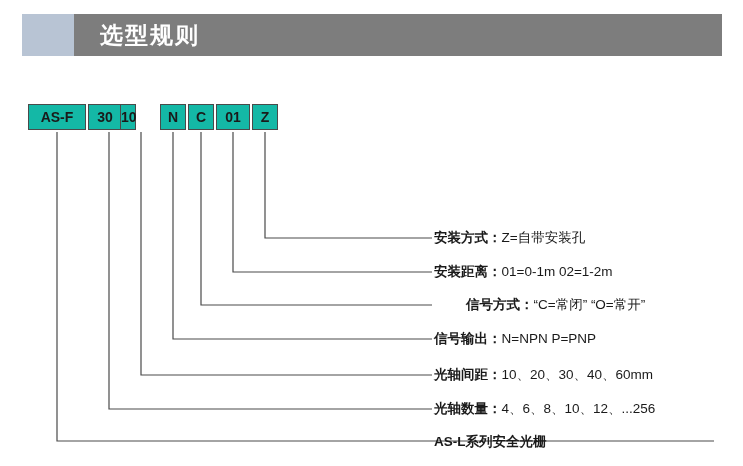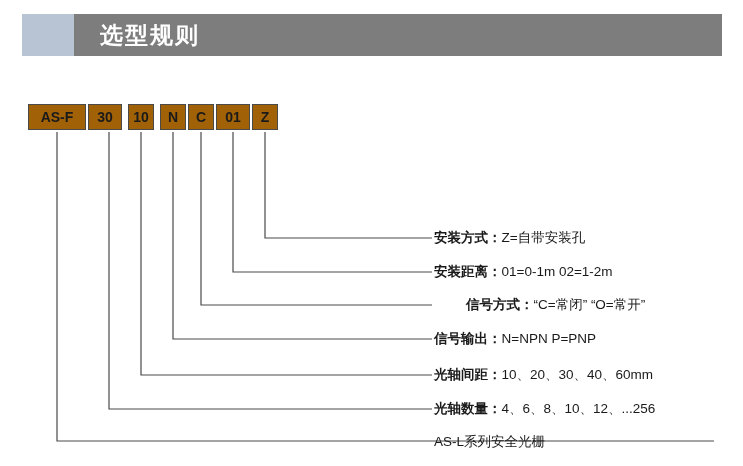--- a/index.html
+++ b/index.html
@@ -63,21 +63,21 @@
     position: absolute;
     top: 0;
     height: 26px;
     border: 1px solid #4a4a4a;
     box-sizing: border-box;
     text-align: center;
     line-height: 24px;
     font-size: 14px;
     font-weight: bold;
     color: #1a1a1a;
-    background: #a16207;
+    background: #14b8a6;
   }
 
   
   .lines {
     position: absolute;
     left: 0;
     top: 0;
     width: 743px;
     height: 466px;
     pointer-events: none;
@@ -93,38 +93,38 @@
   }
   .desc .k {
     font-weight: bold;
   }
   .desc .v {
     font-weight: normal;
   }
   .bottom-label {
     position: absolute;
     font-size: 13.5px;
-    font-weight: normal;
+    font-weight: bold;
     color: #1a1a1a;
     white-space: nowrap;
   }
 </style>
 </head>
 <body>
 
 <div class="header">
   <div class="header-accent"></div>
   <div class="header-bar"></div>
   <div class="header-title">选型规则</div>
 </div>
 
 <div class="code-row">
   <div class="code-box" style="left:0px;width:58px;">AS-F</div>
   <div class="code-box" style="left:60px;width:34px;">30</div>
-  <div class="code-box" style="left:100px;width:26px;">10</div>
+  <div class="code-box" style="left:92px;width:16px;">10</div>
   <div class="code-box" style="left:132px;width:26px;">N</div>
   <div class="code-box" style="left:160px;width:26px;">C</div>
   <div class="code-box" style="left:188px;width:34px;">01</div>
   <div class="code-box" style="left:224px;width:26px;">Z</div>
 </div>
 
 <svg class="lines" viewBox="0 0 743 466">
 
   <path d="M 265 132 L 265 238 L 432 238" fill="none" stroke="#4a4a4a" stroke-width="1.2"></path>
 

